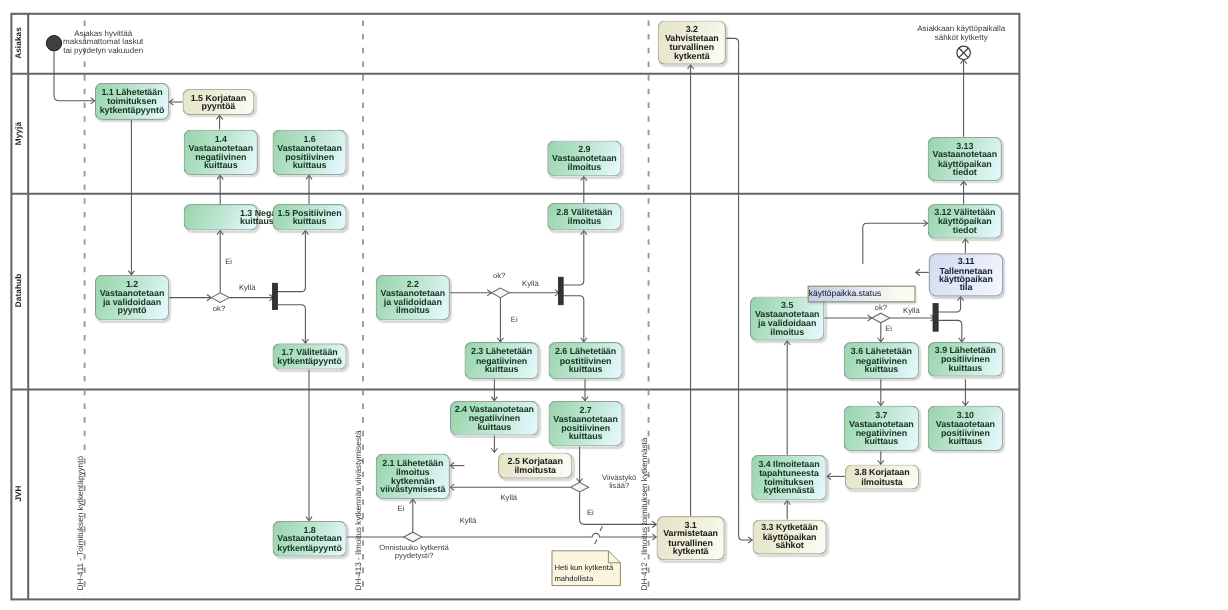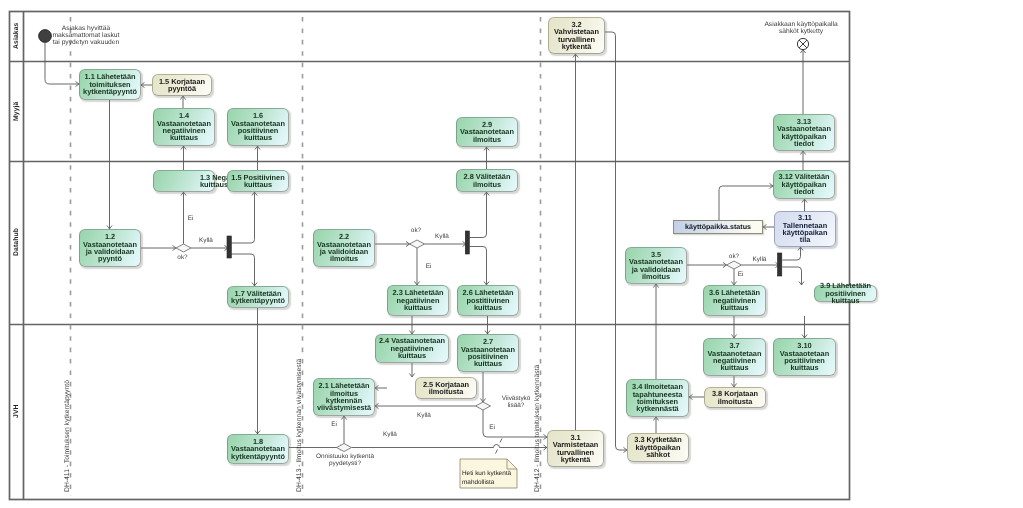--- a/index.html
+++ b/index.html
@@ -21,22 +21,22 @@
   .task.beige{background:linear-gradient(115deg,#e4e5c7 0%,#e9e9d2 28%,#f3f3e3 65%,#fbfaf2 90%,#fdfdf7 100%);
               border:0.7px solid;border-color:#b4b195 #a8a9a3 #a4a59c #aeab8f;
               box-shadow:1.4px 1.4px 1.2px rgba(130,130,120,.32);
               color:#1a1a1a;}
   .task.blue{background:linear-gradient(118deg,#d4dcee 0%,#dfe5f3 40%,#edf1f9 80%,#f6f8fc 100%);
              border:0.7px solid #9aa4bd;box-shadow:1.4px 1.4px 1.3px rgba(120,125,140,.35);
              color:#10203a;}
   .dataobj{position:absolute;box-sizing:border-box;
         background:linear-gradient(100deg,#c3cfe6 0%,#cdd8ea 20%,#e8ecf3 55%,#fbfaf1 85%,#fdfcf4 100%);
         border:0.7px solid #8e8e78;box-shadow:1.3px 1.3px 1.3px rgba(130,130,120,.38);
-        display:flex;align-items:center;justify-content:center;text-align:center;
-        font-size:7.1px;font-weight:bold;color:#0f131a;}
+        display:flex;align-items:center;text-align:center;
+        font-size:7.1px;font-weight:normal;color:#0f131a;margin-top:18px;}
   .lanelabel{position:absolute;writing-mode:vertical-rl;transform:rotate(180deg);
         display:flex;align-items:center;justify-content:center;
         font-size:6.8px;font-weight:bold;color:#1f1f1f;letter-spacing:.1px;}
   .msglabel{position:absolute;writing-mode:vertical-rl;transform:rotate(180deg);
         font-size:6.8px;color:#3b3b3b;white-space:nowrap;letter-spacing:0px;
         display:flex;align-items:flex-end;}
   .evlabel{position:absolute;text-align:center;font-size:6.7px;color:#3a3a3a;
         line-height:7.35px;white-space:pre-line;}
   .gwlabel{position:absolute;text-align:center;font-size:6.4px;color:#3b3b3b;
         line-height:7.2px;white-space:pre-line;}
@@ -308,21 +308,21 @@
           <div class="tl">ilmoitus</div>
         </div>
       </div>
       <div class="task green" style="left: 703px; top: 285px; width: 63px; height: 31px;">
         <div class="tlines">
           <div class="tl">3.6 Lähetetään</div>
           <div class="tl">negatiivinen</div>
           <div class="tl">kuittaus</div>
         </div>
       </div>
-      <div class="task green" style="left: 814px; top: 285px; width: 63px; height: 17px;">
+      <div class="task green" style="left: 773px; top: 285px; width: 63px; height: 29px;">
         <div class="tlines">
           <div class="tl">3.9 Lähetetään</div>
           <div class="tl">positiivinen</div>
           <div class="tl">kuittaus</div>
         </div>
       </div>
       <div class="task green" style="left: 703px; top: 338px; width: 63px; height: 38px;">
         <div class="tlines">
           <div class="tl">3.7</div>
           <div class="tl">Vastaanotetaan</div>

